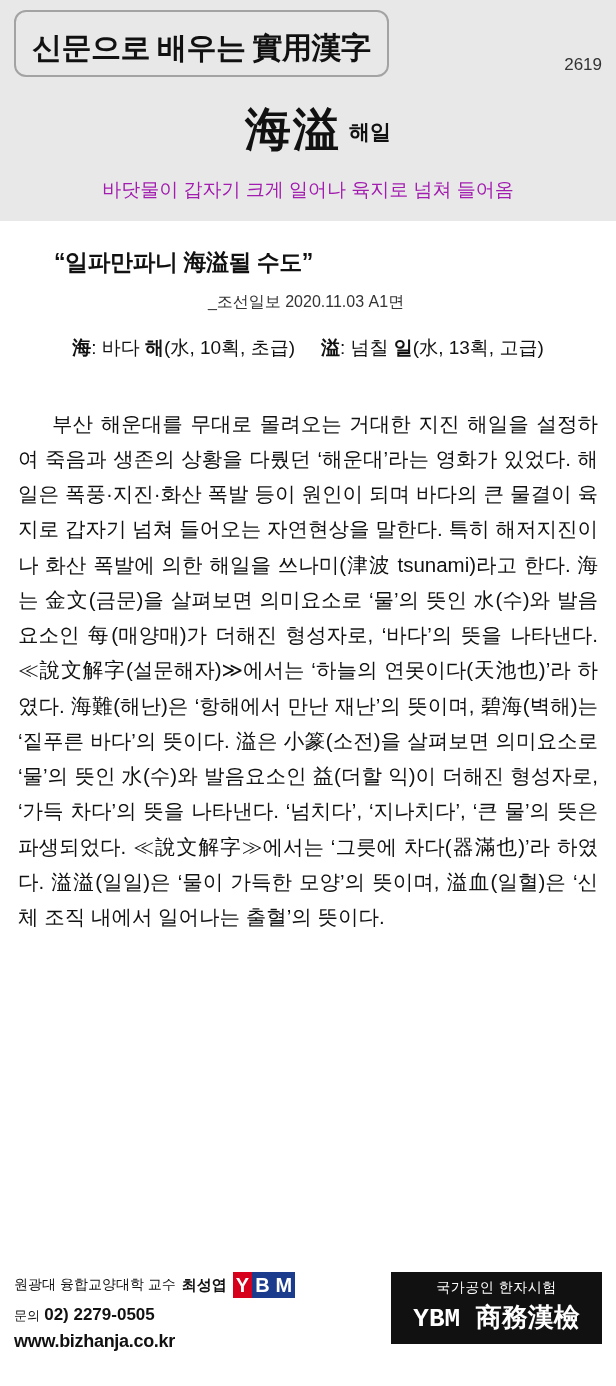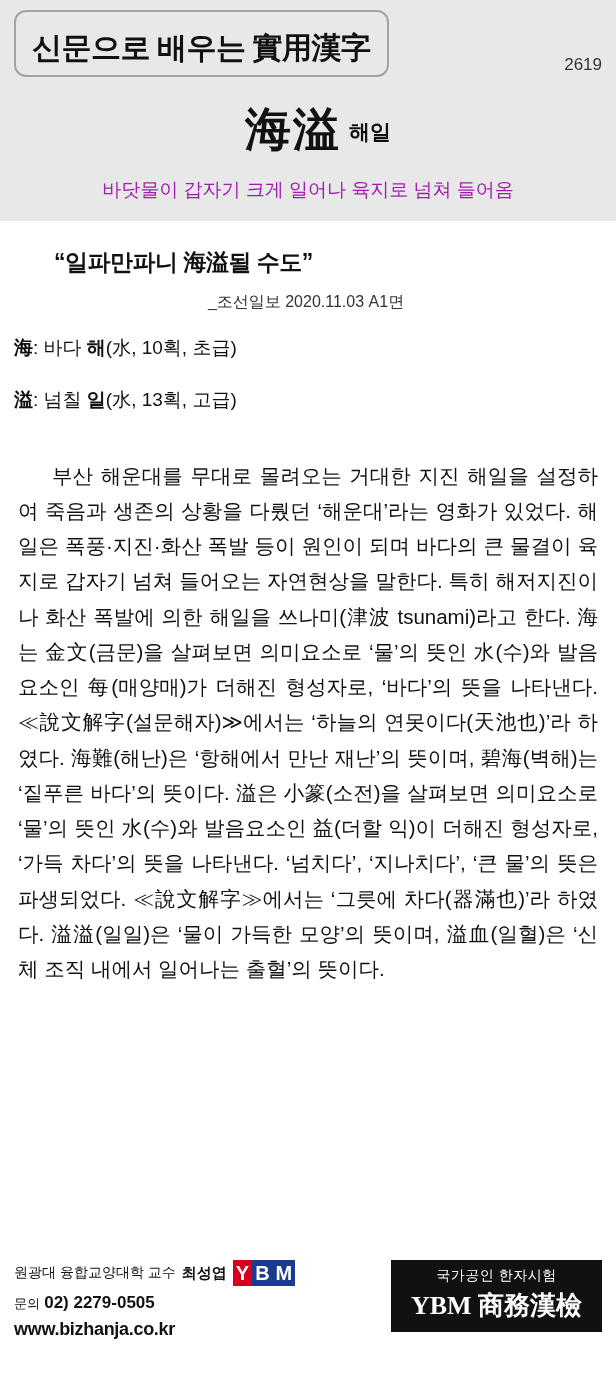--- a/index.html
+++ b/index.html
@@ -90,21 +90,20 @@
   }
 
   
   .gloss-row {
     display: flex;
     justify-content: center;
     gap: 26px;
     font-size: 19px;
     margin-top: 22px;
     padding: 0 14px;
-    flex-direction: column;
   }
   .gloss-han {
     font-family: "DejaVu Serif", "Liberation Serif", serif;
     font-weight: 700;
   }
   .gloss-bold {
     font-weight: 700;
   }
 
   
@@ -118,21 +117,21 @@
     text-justify: inter-character;
     text-indent: 34px;
     word-break: break-all;
   }
 
   
   .footer {
     position: absolute;
     left: 0;
     right: 0;
-    bottom: 16px;
+    bottom: 4px;
     height: 118px;
     padding: 8px 14px 0 14px;
     box-sizing: border-box;
     display: flex;
     justify-content: space-between;
     align-items: flex-start;
   }
   .footer-left {
     font-size: 14px;
     line-height: 1.55;
@@ -186,21 +185,21 @@
     box-sizing: border-box;
   }
   .cert-line {
     font-size: 14px;
     letter-spacing: 0.5px;
   }
   .cert-brand {
     font-size: 26px;
     font-weight: 700;
     margin-top: 3px;
-    font-family: Liberation Serif, serif;
+    font-family: Liberation Mono, monospace;
   }
 </style>
 </head>
 <body>
 
 <div class="header-block">
   <div class="title-row">
     <div class="title-box">
       <span class="title-text">신문으로 배우는 實用漢字</span>
     </div>

